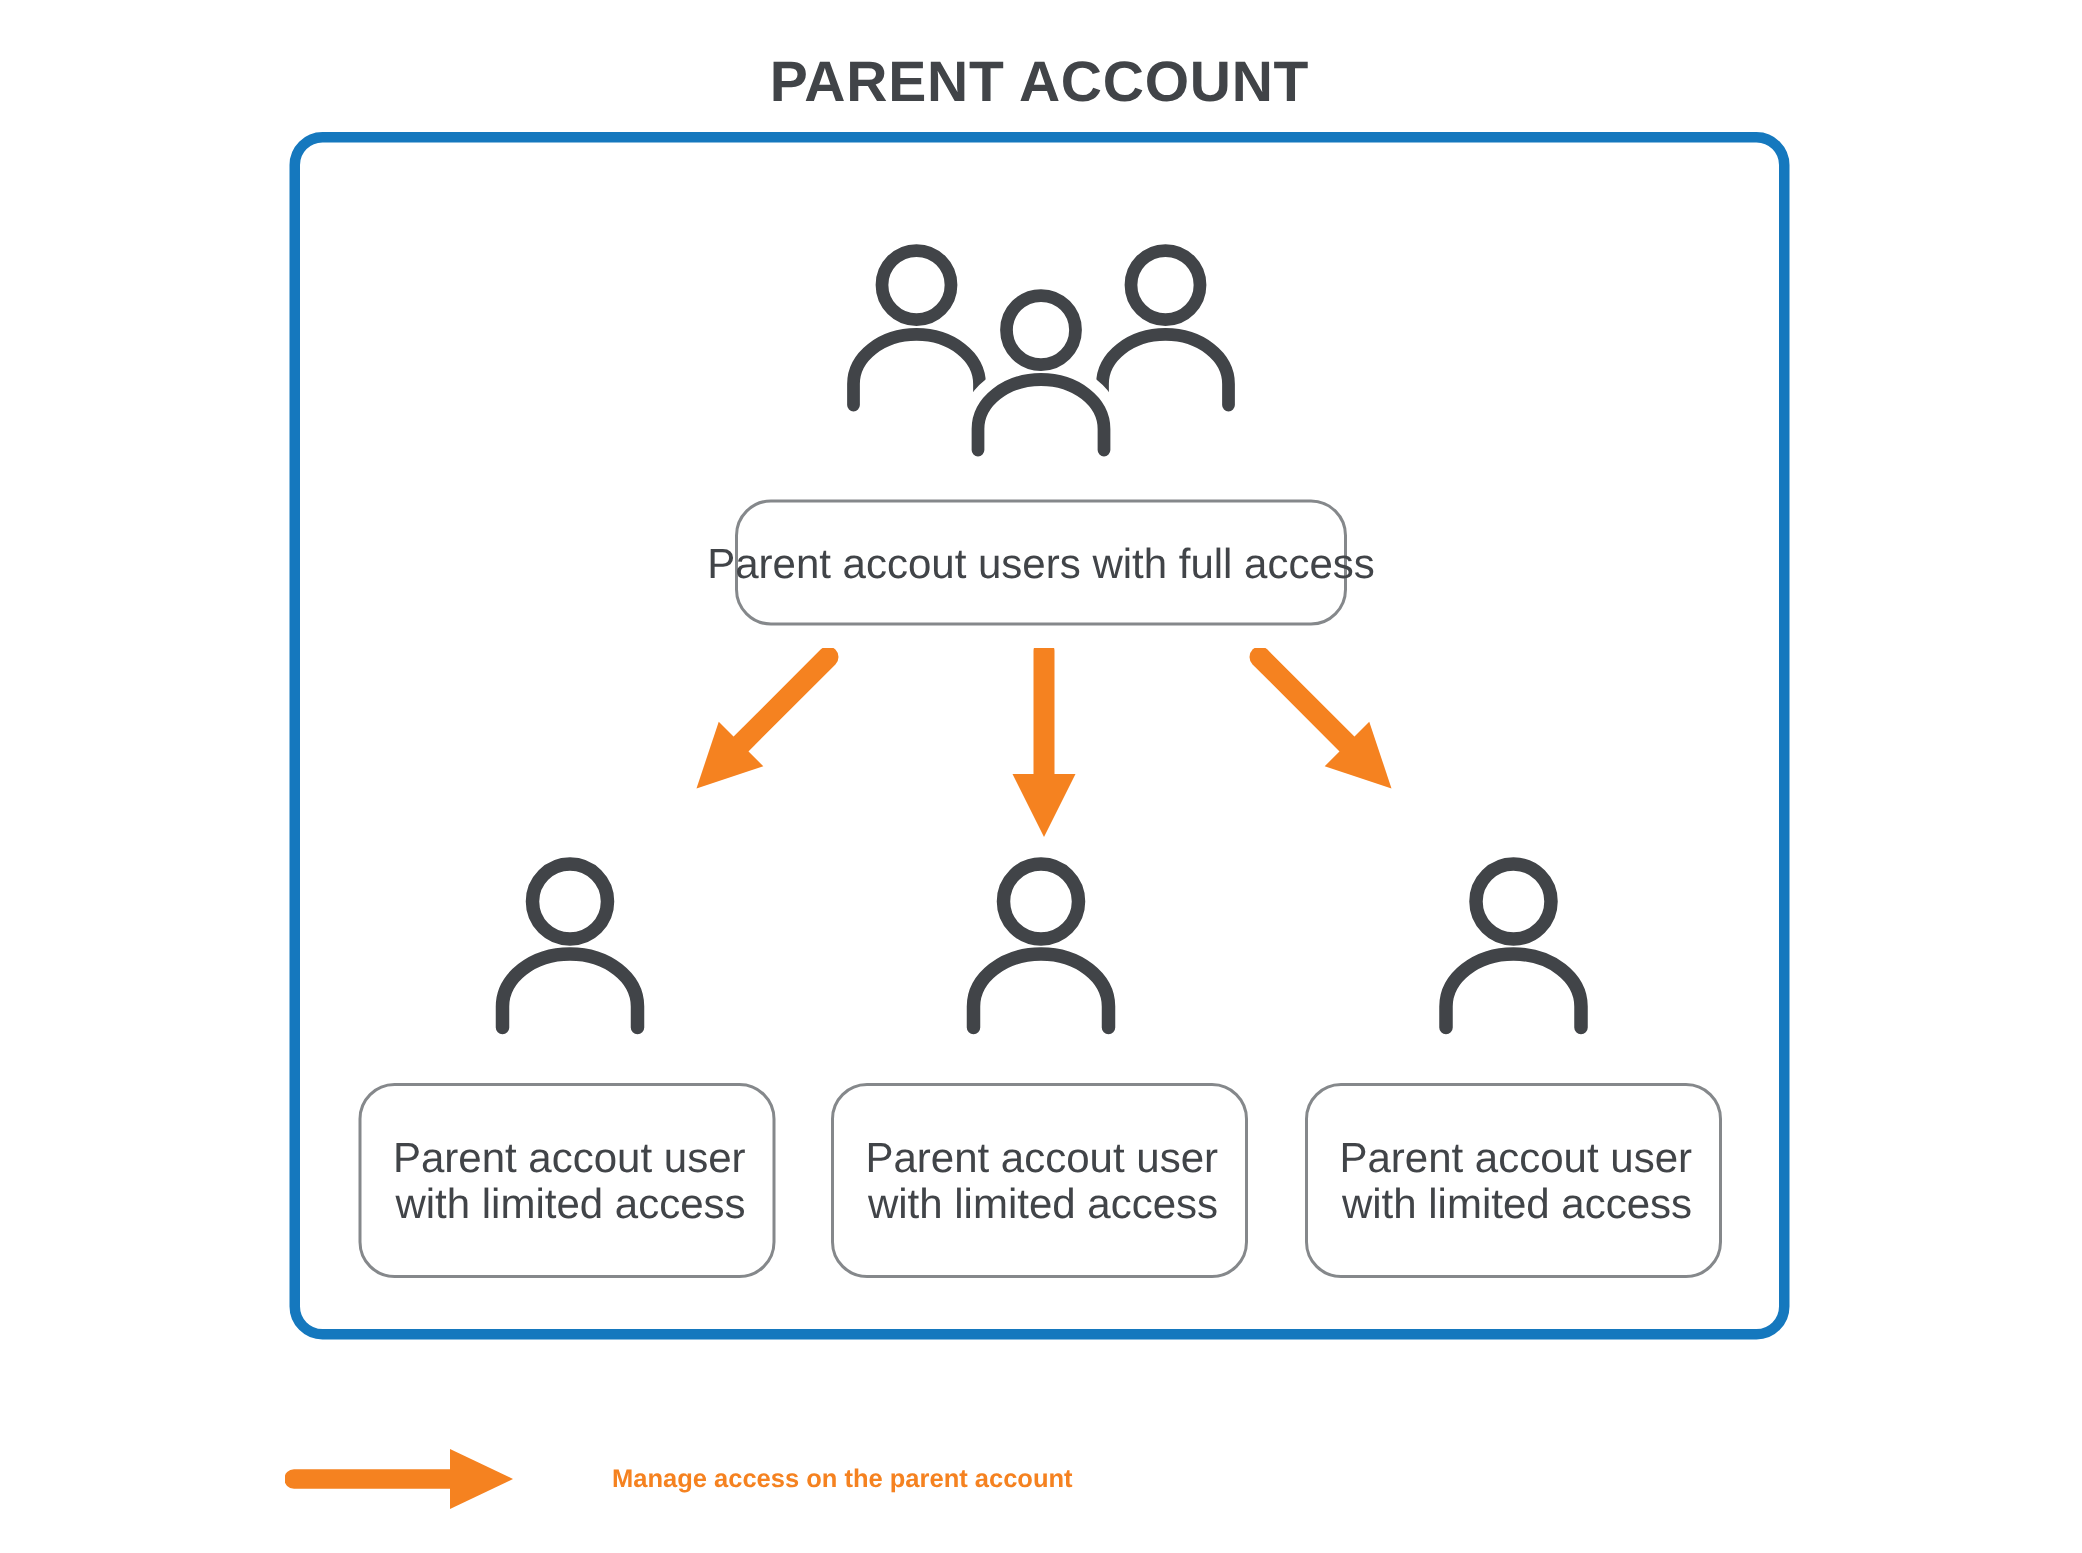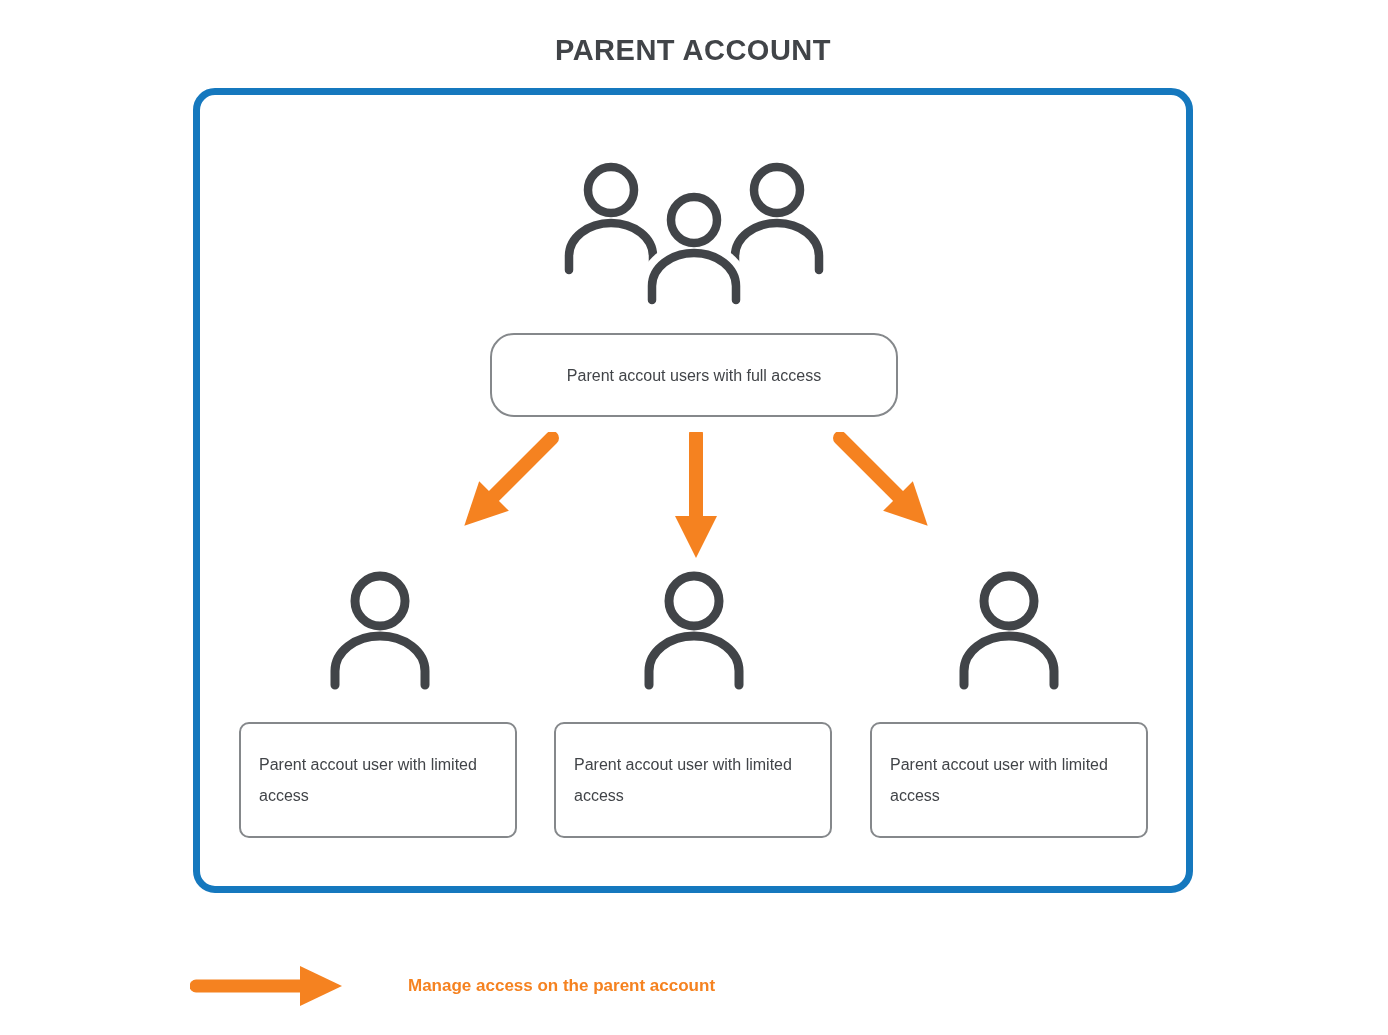--- a/index.html
+++ b/index.html
@@ -18,49 +18,49 @@
     position:relative;
     width:1388px;
     height:1035px;
     background:#ffffff;
     overflow:hidden;
   }
   .title{
     position:absolute;
     left:193px; top:34px; width:1000px;
     text-align:center;
-    font-size:29px;
+    font-size:38px;
     font-weight:700;
     letter-spacing:.5px;
     color:var(--charcoal-text);
   }
   .parent-box{
     position:absolute;
     left:193px; top:88px;
     width:1000px; height:805px;
     border:7px solid var(--blue-border);
     border-radius:22px;
     background:#ffffff;
   }
   
   .group-icon{position:absolute;left:539px;top:158px;width:310px;height:152px;color:var(--charcoal-text);}
   .label-box{
     position:absolute;
     border:2px solid var(--gray-box-border);
     border-radius:24px;
     background:#ffffff;
     display:flex;align-items:center;justify-content:center;
-    text-align:left;
-    font-size:16px;
+    text-align:right;
+    font-size:28px;
     line-height:31px;
     color:var(--charcoal-text);
   }
   .full-box{left:490px;top:333px;width:408px;height:84px;}
   .full-box span{white-space:nowrap;}
-  .lim-box{top:722px;width:278px;height:116px;padding:0 18px;border-radius:10px;}
+  .lim-box{top:722px;width:278px;height:130px;padding:0 18px;}
   .lim-box-1{left:239px;}
   .lim-box-2{left:554px;}
   .lim-box-3{left:870px;}
   .arrows{position:absolute;left:440px;top:432px;width:512px;height:135px;color:var(--orange-accent);}
   .person{position:absolute;width:120px;height:121px;color:var(--charcoal-text);}
   .person-1{left:320px;top:570px;}
   .person-2{left:634px;top:570px;}
   .person-3{left:949px;top:570px;}
   .legend{
     position:absolute;

